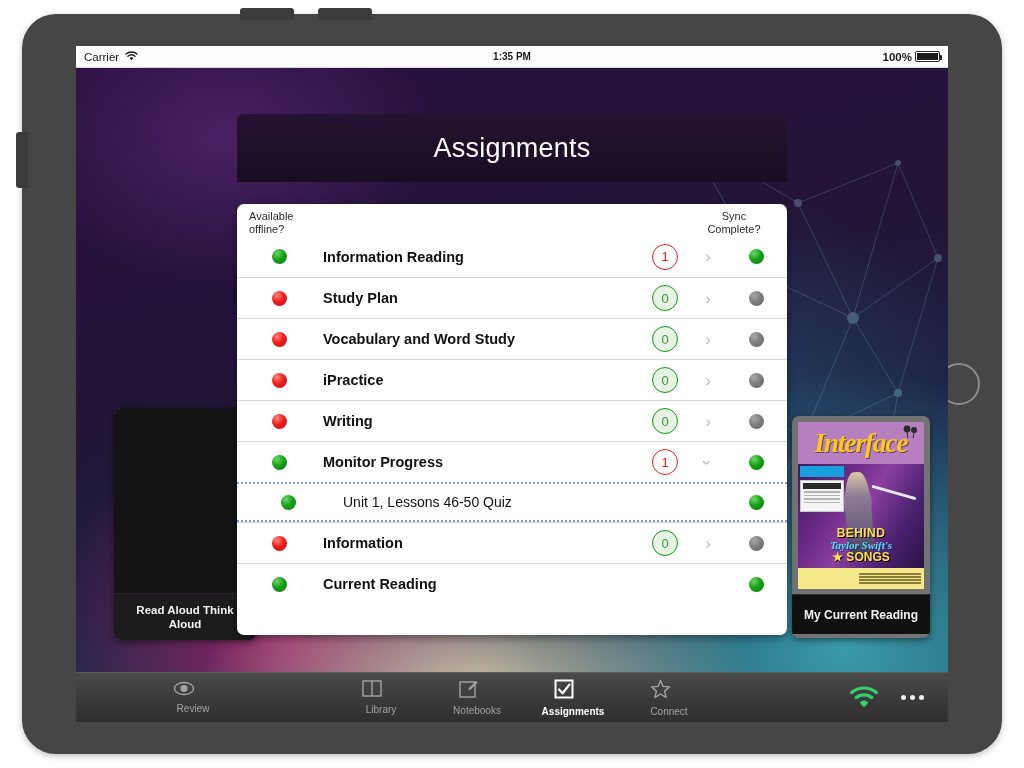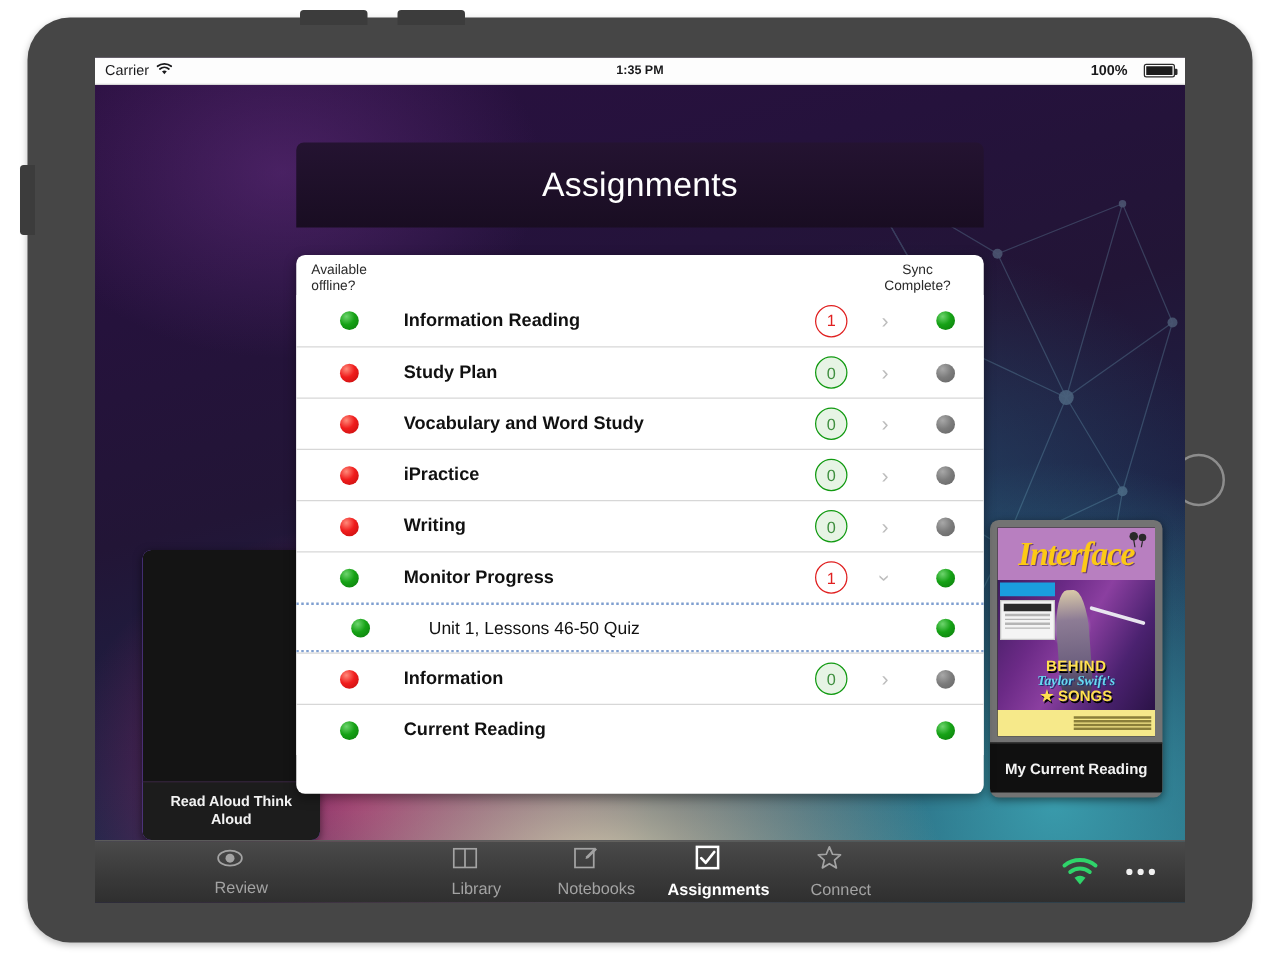--- a/index.html
+++ b/index.html
@@ -61,21 +61,21 @@
     display: flex; align-items: center;
     padding: 0 8px;
     font-size: 11.5px;
     color: #19191b;
     z-index: 40;
     border-bottom: 1px solid #d8d8d8;
   }
   #status-bar .left  { display:flex; align-items:center; gap:6px; }
   #status-bar .mid   { position:absolute; left:0; right:0; text-align:center;
                        font-weight:bold; font-size:10px; pointer-events:none;}
-  #status-bar .right { margin-left:auto; display:flex; align-items:center; gap:13px;
+  #status-bar .right { margin-left:auto; display:flex; align-items:center; gap:3px;
                        position:relative; z-index:2; font-weight:bold;}
   .battery {
     width: 25px; height: 11px;
     border: 1px solid #2b2b2b; border-radius: 2px;
     position: relative; padding: 1px;
   }
   .battery::after {
     content:""; position:absolute; right:-3px; top:3px;
     width:2px; height:5px; background:#2b2b2b; border-radius:0 1px 1px 0;
   }
@@ -104,21 +104,20 @@
 
   
   #left-card {
     position: absolute; left: 38px; top: 362px;
     width: 142px; height: 232px;
     background: #8b5cf6;
     border-radius: 7px;
     box-shadow: 0 2px 7px rgba(0,0,0,.5);
     overflow: hidden;
     z-index: 12;
-    margin-top: 32px;
   }
   #left-card .thumb { height: 185px; background: #141414; }
   #left-card .cap {
     height: 47px; background:#1c1c1c;
     display:flex; align-items:center; justify-content:center; text-align:center;
     color:#f2f2f2; font-size:11.5px; font-weight:bold; line-height:1.25;
     padding: 0 6px;
     border-top: 1px solid #2e2030;
   }
 
@@ -305,21 +304,21 @@
     background: linear-gradient(180deg,#4a4a4a 0%,#3a3a3a 55%,#2f2f2f 100%);
     display:flex; align-items:center;
     z-index: 30;
     border-top: 1px solid #5b5b5b;
   }
   .tab {
     flex: 0 0 96px;
     display:flex; flex-direction:column; align-items:center; justify-content:center;
     gap: 3px; color:#a3a3a3;
   }
-  .tab .tlabel { font-size: 13px; margin-left: 18px; }
+  .tab .tlabel { font-size: 10px; margin-left: 18px; }
   .tab.active { color:#ffffff; }
   .tab.active .tlabel { font-weight: bold; }
   #tab-review     { margin-left: 60px; }
   #tab-library    { margin-left: 92px; }
   #tab-notebooks  { margin-left: 0px; }
   #tab-assignments{ margin-left: 0px; }
   #tab-connect    { margin-left: 0px; justify-content: center; }
   #tabbar .spacer { flex: 1; }
   #wifi-status { margin-right: 22px; display:flex; align-items:center; }
   #more-button { margin-right: 24px; display:flex; gap:4px; align-items:center; }

